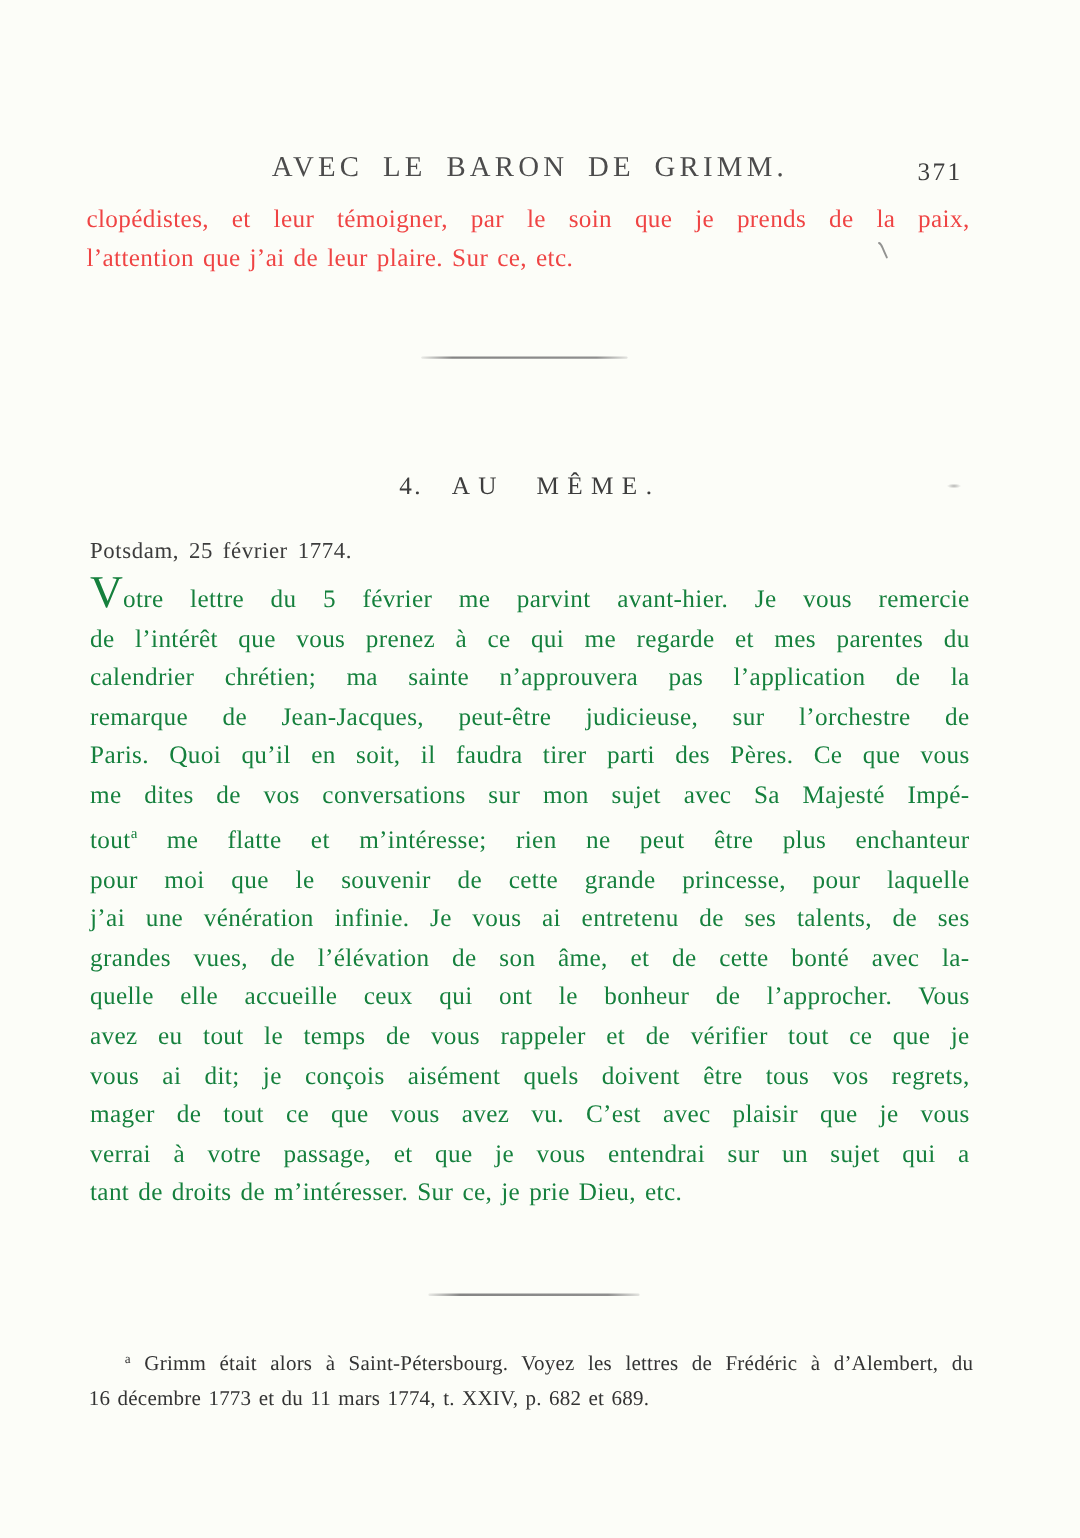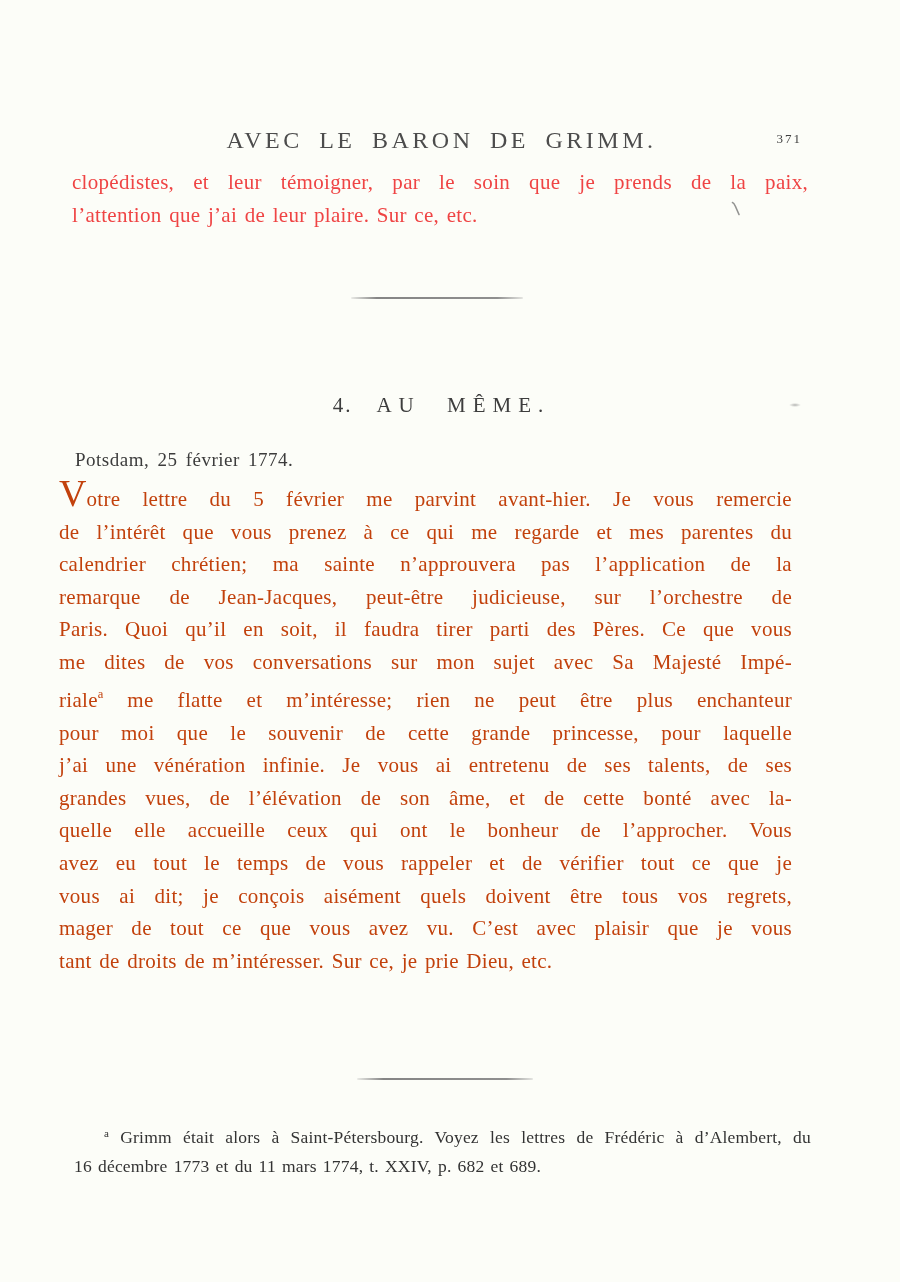--- a/index.html
+++ b/index.html
@@ -18,21 +18,21 @@
 
   
   .running-header {
     position: absolute; top: 127px; left: 75px; width: 733px;
     text-align: center;
     font-size: 24px; letter-spacing: 3.5px; word-spacing: 7px;
     color: #4c4c4c;
   }
   .page-number {
     position: absolute; top: 131px; right: 98px;
-    font-size: 13px; letter-spacing: 2px; color: #3f3f3f;
+    font-size: 21px; letter-spacing: 2px; color: #3f3f3f;
   }
 
   
   .line { text-align: justify; text-align-last: justify; }
   .line.last { text-align-last: left; }
 
   
   .intro {
     position: absolute; top: 166px; left: 72px; width: 736px;
     font-size: 21px; line-height: 32.5px; letter-spacing: 0.3px;
@@ -60,23 +60,23 @@
 
   
   .dateline {
     position: absolute; top: 449px; left: 75px; width: 692px;
     font-size: 19px; letter-spacing: 0.5px;
     word-spacing: 3px; color: #3c3c3c;
   }
 
   
   .letter-body {
-    position: absolute; top: 483px; left: 59px; width: 733px;
+    position: absolute; top: 483px; left: 75px; width: 733px;
     font-size: 21px; line-height: 32.55px; letter-spacing: 0.3px;
-    word-spacing: 2px; color: #c2410c;
+    word-spacing: 2px; color: #15803d;
   }
   .initial {
     font-size: 38px; line-height: 0; letter-spacing: 0;
   }
   .sup-mark {
     font-size: 12.5px; vertical-align: 9px; letter-spacing: 0;
   }
 
   
   .footnote {
@@ -120,28 +120,29 @@
 
   <div class="dateline">Potsdam, 25 février 1774.</div>
 
   <div class="letter-body">
     <div class="line"><span class="initial">V</span><span>otre lettre du 5 février me parvint avant-hier. Je vous remercie</span></div>
     <div class="line">de l’intérêt que vous prenez à ce qui me regarde et mes parentes du</div>
     <div class="line">calendrier chrétien; ma sainte n’approuvera pas l’application de la</div>
     <div class="line">remarque de Jean-Jacques, peut-être judicieuse, sur l’orchestre de</div>
     <div class="line">Paris. Quoi qu’il en soit, il faudra tirer parti des Pères. Ce que vous</div>
     <div class="line">me dites de vos conversations sur mon sujet avec Sa Majesté Impé-</div>
-    <div class="line"><span>riale</span><span class="sup-mark">a</span><span> me flatte et m’intéresse; rien ne peut être plus enchanteur</span></div>
+    <div class="line"><span>tout</span><span class="sup-mark">a</span><span> me flatte et m’intéresse; rien ne peut être plus enchanteur</span></div>
     <div class="line">pour moi que le souvenir de cette grande princesse, pour laquelle</div>
     <div class="line">j’ai une vénération infinie. Je vous ai entretenu de ses talents, de ses</div>
     <div class="line">grandes vues, de l’élévation de son âme, et de cette bonté avec la-</div>
     <div class="line">quelle elle accueille ceux qui ont le bonheur de l’approcher. Vous</div>
     <div class="line">avez eu tout le temps de vous rappeler et de vérifier tout ce que je</div>
     <div class="line">vous ai dit; je conçois aisément quels doivent être tous vos regrets,</div>
     <div class="line">mager de tout ce que vous avez vu. C’est avec plaisir que je vous</div>
+    <div class="line">verrai à votre passage, et que je vous entendrai sur un sujet qui a</div>
     <div class="line last">tant de droits de m’intéresser. Sur ce, je prie Dieu, etc.</div>
   </div>
 
   <div class="divider bottom"></div>
 
   <div class="footnote">
     <div class="line fn-first"><span class="fn-sup">a</span><span> Grimm était alors à Saint-Pétersbourg. Voyez les lettres de Frédéric à d’Alembert, du</span></div>
     <div class="line last">16 décembre 1773 et du 11 mars 1774, t. XXIV, p. 682 et 689.</div>
   </div>
 

